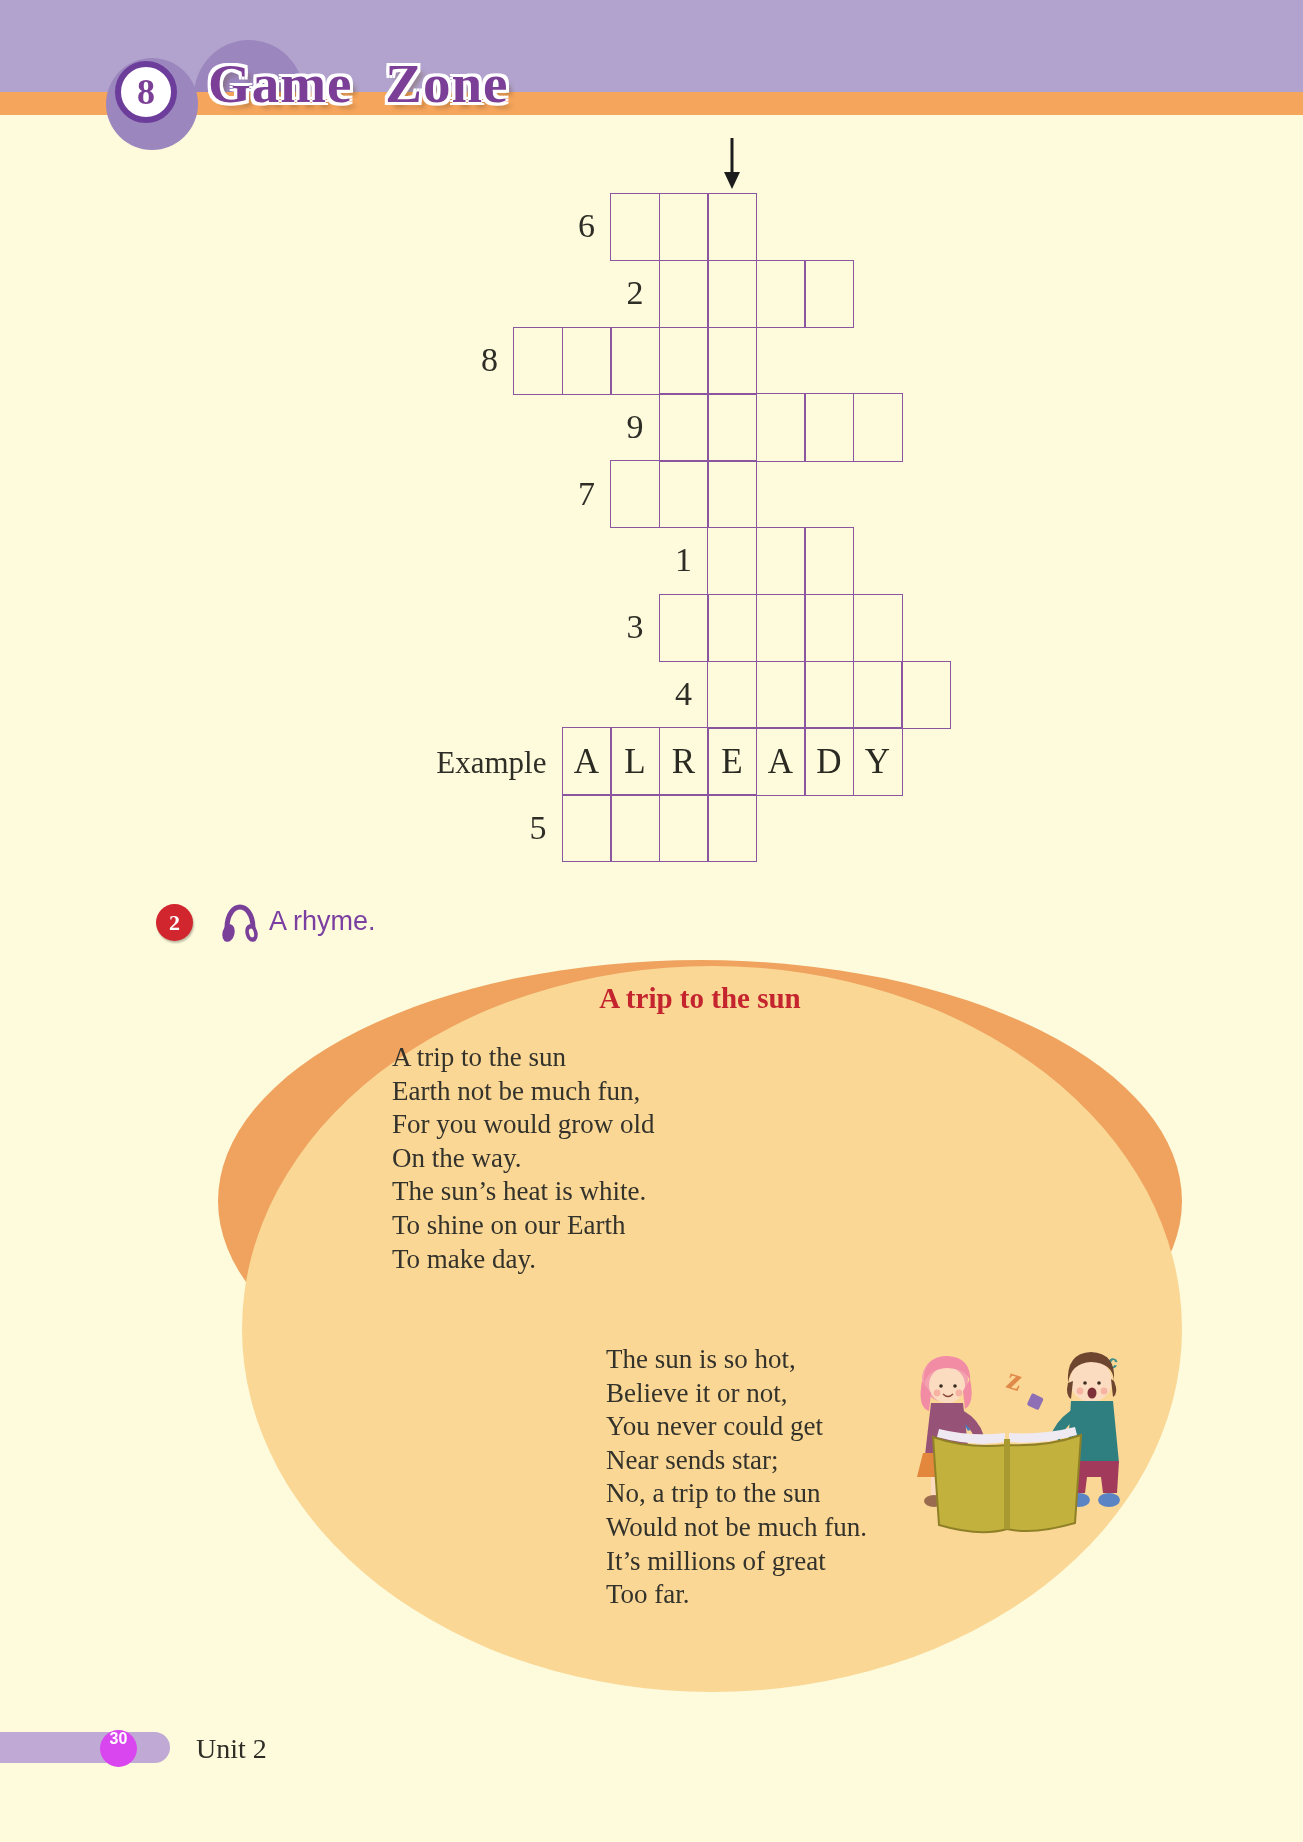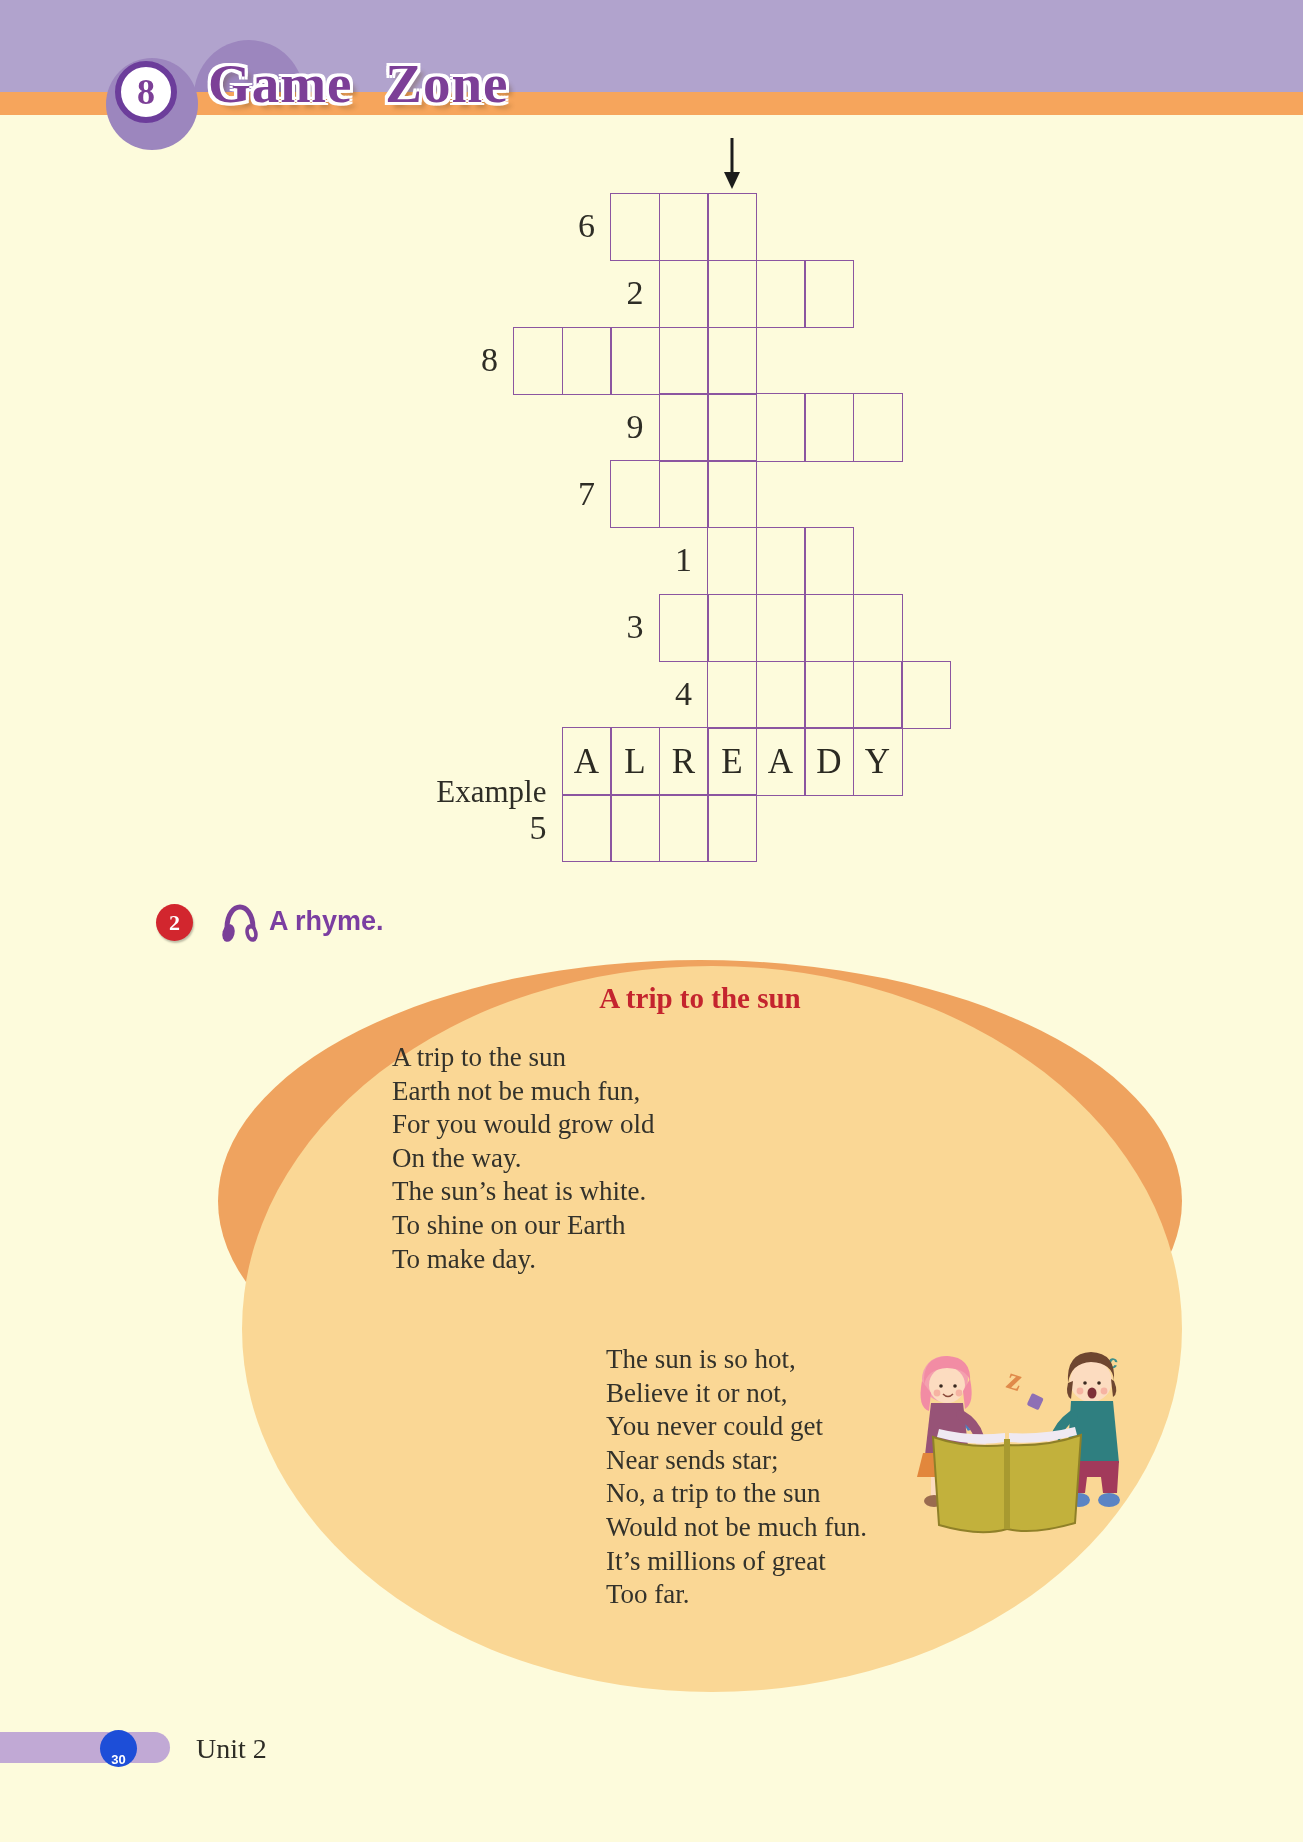--- a/index.html
+++ b/index.html
@@ -28,39 +28,39 @@
     display:flex;align-items:center;justify-content:center;
     font-family:"Liberation Serif",serif;font-size:35px;color:#2B2A22;}
   .xw-arrow{position:absolute;left:721px;top:136px;}
 
   
   .activity-badge{position:absolute;left:156px;top:904px;width:37px;height:37px;border-radius:50%;
     background:#D2262E;display:flex;align-items:center;justify-content:center;color:#fff;
     font-family:"Liberation Serif",serif;font-weight:bold;font-size:22px;box-shadow:1px 2px 2px rgba(0,0,0,.25);}
   .headphones{position:absolute;left:219px;top:902px;}
   .activity-label{position:absolute;left:269px;top:906px;font-family:"Liberation Sans",sans-serif;
-    font-weight:bold;font-size:27px;color:#7B3EA1;}
+    font-weight:normal;font-size:27px;color:#7B3EA1;}
 
   
   .ellipse-dark{position:absolute;left:218px;top:960px;width:964px;height:482px;border-radius:50%;background:#EFA35F;}
   .ellipse-light{position:absolute;left:242px;top:966px;width:940px;height:726px;border-radius:50%;background:#FAD795;}
   .rhyme-title{position:absolute;left:520px;top:982px;width:360px;text-align:center;
     font-family:"Liberation Serif",serif;font-weight:bold;font-size:29px;color:#C4242E;}
   .stanza{position:absolute;font-family:"Liberation Serif",serif;font-size:27px;line-height:33.6px;color:#33322B;}
   #rhyme-stanza-1{left:392px;top:1041px;}
   #rhyme-stanza-2{left:753px;top:1041px;}
   #rhyme-stanza-3{left:606px;top:1343px;}
   .kids-illustration{position:absolute;left:895px;top:1345px;}
 
   
   .footer-pill{position:absolute;left:0;top:1732px;width:170px;height:31px;background:#C1A9D5;
     border-radius:0 16px 16px 0;}
   .footer-circle{position:absolute;left:100px;top:1730px;width:37px;height:37px;border-radius:50%;
-    background:#1d4ed8;display:flex;align-items:flex-end;justify-content:center;color:#fff;
-    font-family:"Liberation Sans",sans-serif;font-weight:bold;font-size:13px;}
+    background:#d946ef;display:flex;align-items:flex-start;justify-content:center;color:#fff;
+    font-family:"Liberation Sans",sans-serif;font-weight:bold;font-size:16px;}
   .footer-unit{position:absolute;left:196px;top:1733px;font-family:"Liberation Serif",serif;
     font-size:28px;color:#2E2D26;}
 </style>
 </head>
 <body>
 
 <div id="page">
 
   <div class="header-clip">
     <div class="band-lavender"></div>
@@ -112,21 +112,21 @@
       <div class="xw-cell" style="left: 707px; top: 593.8px; width: 50px; height: 68.3px;"></div>
       <div class="xw-cell" style="left: 755.5px; top: 593.8px; width: 50px; height: 68.3px;"></div>
       <div class="xw-cell" style="left: 804px; top: 593.8px; width: 50px; height: 68.3px;"></div>
       <div class="xw-cell" style="left: 852.5px; top: 593.8px; width: 50px; height: 68.3px;"></div>
       <div class="xw-label" style="left: 522px; top: 660.6px; width: 170px; height: 66.8px; padding-right: 14px;">4</div>
       <div class="xw-cell" style="left: 707px; top: 660.6px; width: 50px; height: 68.3px;"></div>
       <div class="xw-cell" style="left: 755.5px; top: 660.6px; width: 50px; height: 68.3px;"></div>
       <div class="xw-cell" style="left: 804px; top: 660.6px; width: 50px; height: 68.3px;"></div>
       <div class="xw-cell" style="left: 852.5px; top: 660.6px; width: 50px; height: 68.3px;"></div>
       <div class="xw-cell" style="left: 901px; top: 660.6px; width: 50px; height: 68.3px;"></div>
-      <div class="xw-label xw-example" style="left: 376.5px; top: 759px; width: 170px; height: 66.8px; padding-right: 14px;">Example</div>
+      <div class="xw-label xw-example" style="left: 376.5px; top: 730px; width: 170px; height: 66.8px; padding-right: 14px;">Example</div>
       <div class="xw-cell" style="left: 561.5px; top: 727.4px; width: 50px; height: 68.3px;">
         <span>A</span>
       </div>
       <div class="xw-cell" style="left: 610px; top: 727.4px; width: 50px; height: 68.3px;">
         <span>L</span>
       </div>
       <div class="xw-cell" style="left: 658.5px; top: 727.4px; width: 50px; height: 68.3px;">
         <span>R</span>
       </div>
       <div class="xw-cell" style="left: 707px; top: 727.4px; width: 50px; height: 68.3px;">

